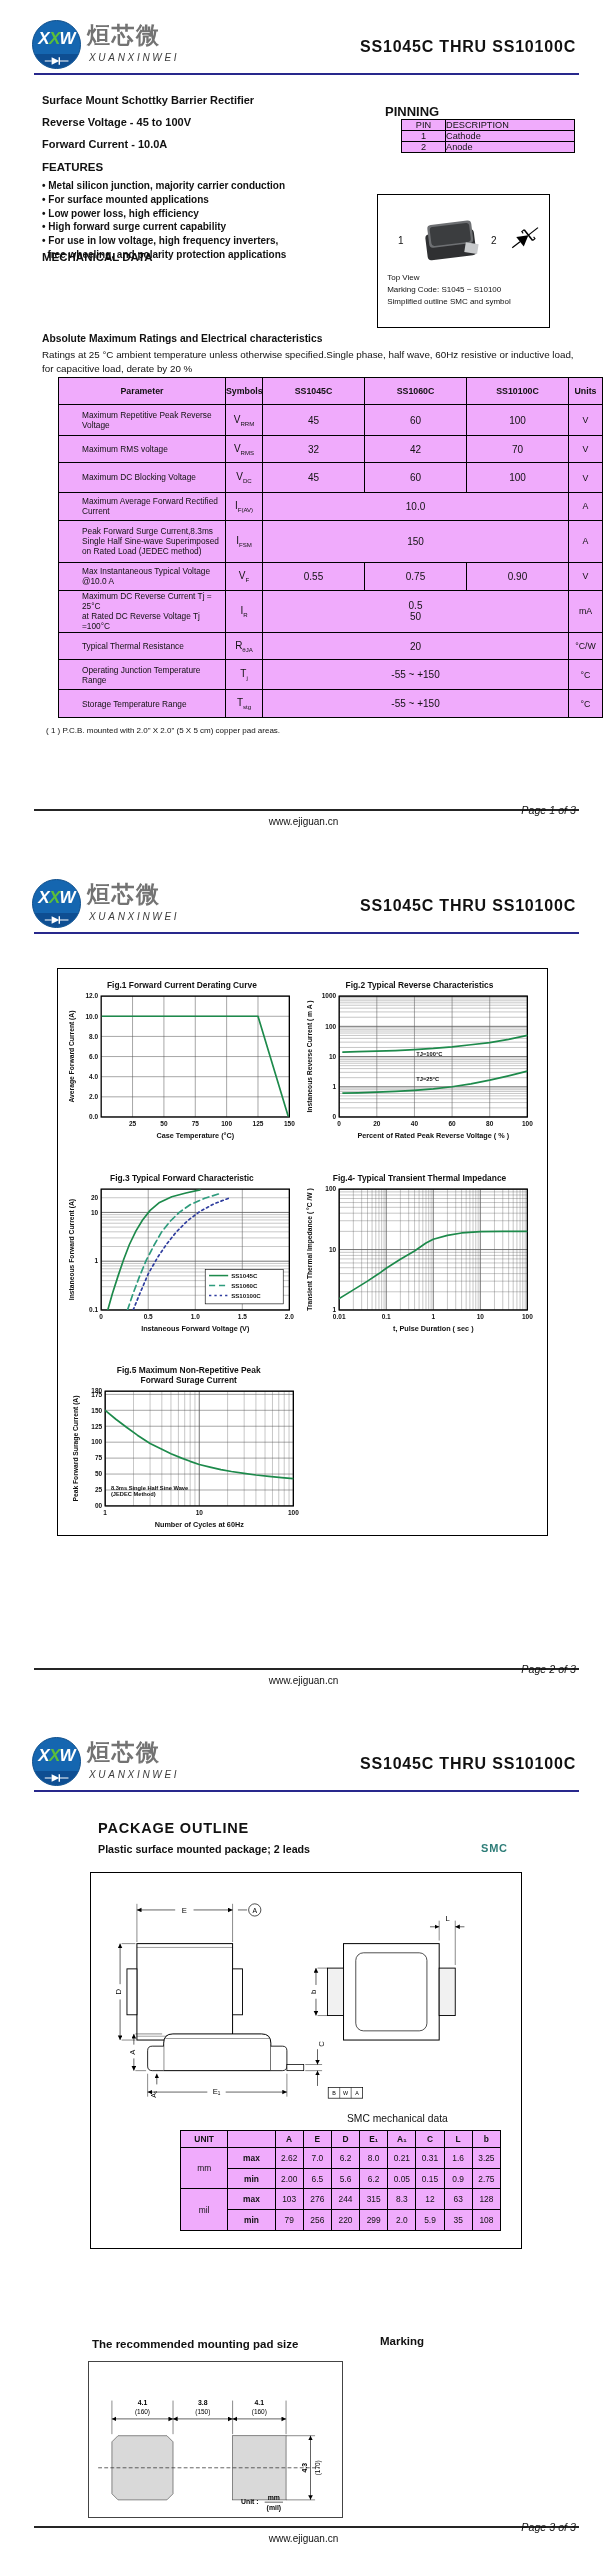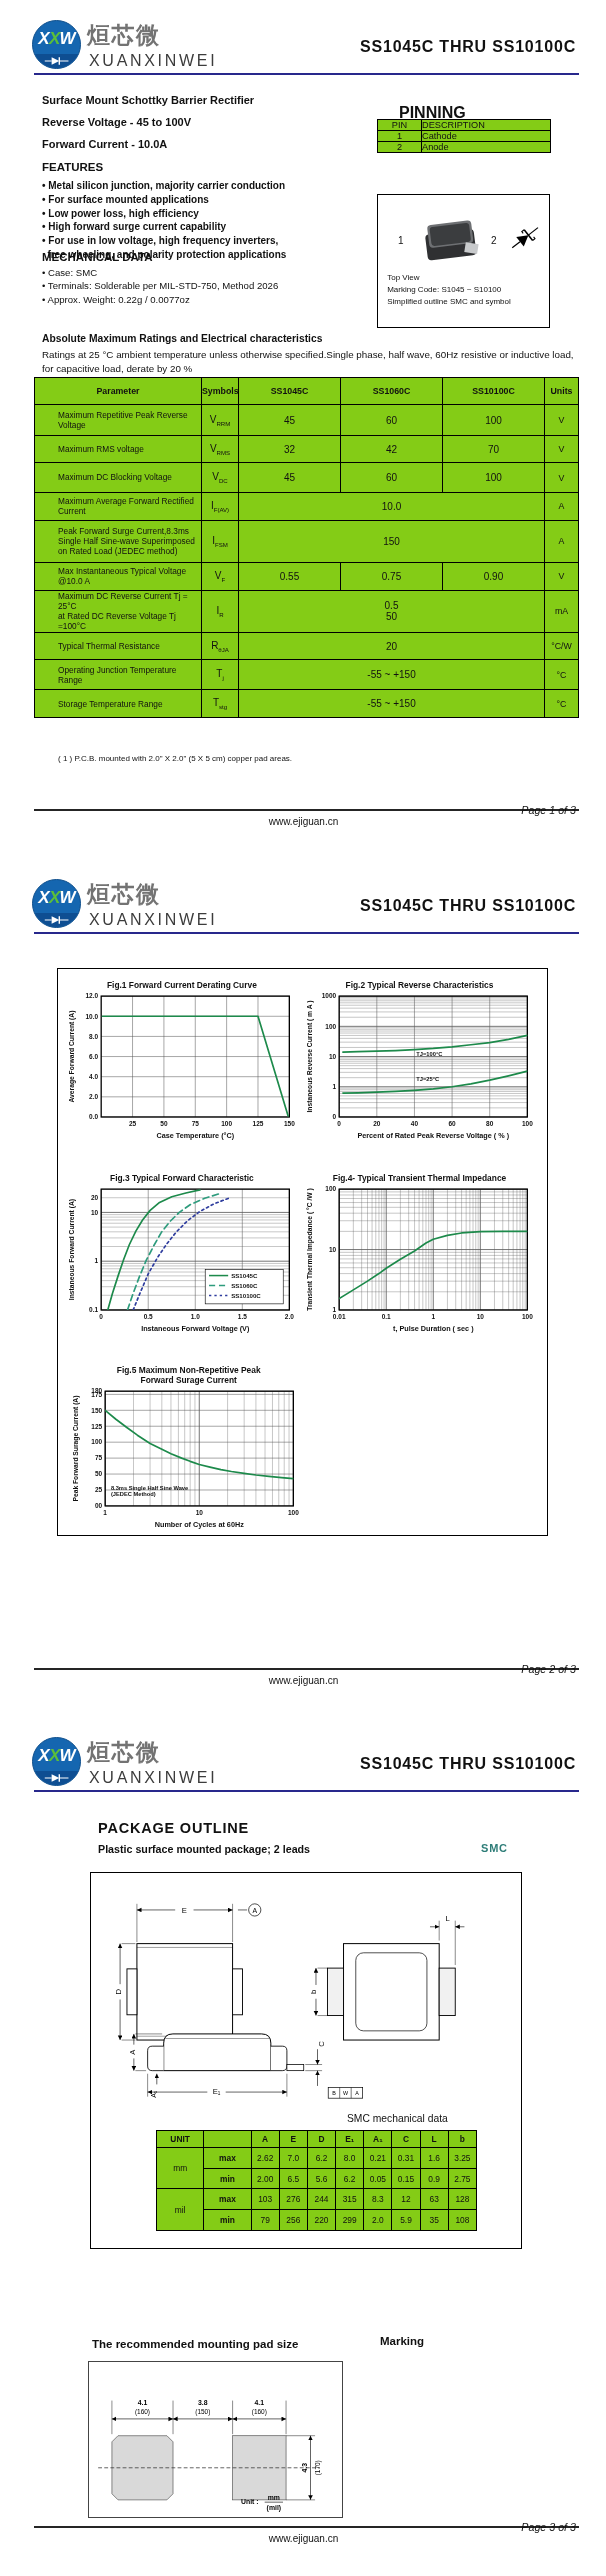--- a/index.html
+++ b/index.html
@@ -8,37 +8,37 @@
   .abs{position:absolute;}
   .b{font-weight:bold;}
   
   .logo{position:absolute;left:32px;top:18.4px;height:54px;}
   .logo-circle{position:absolute;left:0;top:1.5px;width:47px;height:47px;border-radius:50%;background:#1566b0;overflow:hidden;border:1.5px solid #0f4f8c;}
   .logo-mono{position:absolute;left:0;top:7.7px;width:47px;text-align:center;font-size:17px;font-weight:bold;font-style:italic;color:#fff;letter-spacing:-0.8px;}
   .logo-mono .g{color:#5bbf3a;}
   .logo-band{position:absolute;left:0;bottom:0;width:47px;height:13.8px;background:#0e4e92;}
   .logo-band svg{display:block;margin:1.5px auto 0 auto;}
   .logo-cn{position:absolute;left:55px;top:1.5px;font-size:23px;font-weight:bold;color:#737373;letter-spacing:1.5px;white-space:nowrap;}
-  .logo-latin{position:absolute;left:57px;top:34px;font-size:16px;color:#3c3c3c;letter-spacing:2.7px;white-space:nowrap;}
+  .logo-latin{position:absolute;left:57px;top:34px;font-size:10px;color:#3c3c3c;letter-spacing:2.7px;white-space:nowrap;font-style:italic;}
   .doc-title{position:absolute;right:31px;top:38px;font-size:16px;font-weight:bold;letter-spacing:0.8px;white-space:nowrap;}
   .hdr-rule{position:absolute;left:34px;right:27.6px;top:73px;height:2.3px;background:#28288c;}
   
   .ft-rule{position:absolute;left:34px;right:27.6px;top:809px;height:2.3px;background:#252525;}
   .ft-site{position:absolute;left:0;width:100%;top:816px;text-align:center;font-size:10px;color:#111;}
   .ft-page{position:absolute;right:31px;top:804px;font-style:italic;font-size:10.7px;color:#111;}
   
   .sumline{font-size:11px;font-weight:bold;line-height:22px;}
   .sect-h{font-size:11.5px;font-weight:bold;}
   .feat li{font-size:10px;font-weight:bold;line-height:13.8px;list-style:none;}
   .feat li.dot:before{content:"• ";}
   .feat li.cont{padding-left:5.4px;}
   .mech li{font-size:9.6px;line-height:13.4px;list-style:none;}
   .mech li:before{content:"• ";}
   ul.feat,ul.mech{margin:0;padding:0;}
-  table.dt{border-collapse:collapse;border:1.5px solid #000;background:#84cc16;}
+  table.dt{border-collapse:collapse;border:1.5px solid #000;background:#f0abfc;margin-left:24px;}
   table.dt td,table.dt th{border:0.8px solid #000;padding:0;}
   .pin-t{font-size:9.2px;width:174px;}
   .pin-t th{font-size:9.2px;font-weight:normal;text-align:left;padding:2.3px 0 2.3px 10px;}
   .pin-t td{padding:3.1px 0 3.1px 10px;}
   .pin-t .c1{width:43px;text-align:center;padding-left:0;}
   .pkgbox{border:1.5px solid #000;}
   .pkg-note{font-size:8px;line-height:12.2px;}
   .spec{table-layout:fixed;width:543px;font-size:10px;}
   .spec th{font-size:8.8px;}
   .spec td.param{font-size:8.3px;text-align:left;padding-left:23px;line-height:10.3px;}
@@ -98,27 +98,22 @@
   <ul class="feat abs" style="left:42px;top:179px;">
     <li class="dot">Metal silicon junction, majority carrier conduction</li>
     <li class="dot">For surface mounted applications</li>
     <li class="dot">Low power loss, high efficiency</li>
     <li class="dot">High forward surge current capability</li>
     <li class="dot">For use in low voltage, high frequency inverters,</li>
     <li class="cont">free wheeling, and polarity protection applications</li>
   </ul>
 
   <div class="abs sect-h" style="left:42px;top:251px;">MECHANICAL DATA</div>
-  <ul class="mech abs" style="left:42px;top:266px;">
-    <li>Case: SMC</li>
-    <li>Terminals: Solderable per MIL-STD-750, Method 2026</li>
-    <li>Approx. Weight:  0.22g / 0.0077oz</li>
-  </ul>
-
-  <div class="abs b" style="left:391px;top:104px;font-size:16px;padding-left:8px;">PINNING</div>
+
+  <div class="abs b" style="left:377px;top:104px;font-size:13px;padding-left:8px;">PINNING</div>
   <table class="dt pin-t abs" style="left:377px;top:119px;">
     <tbody>
         <tr>
       <th class="c1">PIN</th>
       <th>DESCRIPTION</th>
     </tr>
     <tr>
       <td class="c1">1</td>
       <td>Cathode</td>
     </tr>
@@ -254,21 +249,21 @@
     </tr>
     <tr style="height:28px">
       <td class="param">Storage Temperature Range</td>
       <td class="sym"><span>T</span><sub>stg</sub></td>
       <td class="val" colspan="3">-55 ~ +150</td>
       <td class="unit">°C</td>
     </tr>
   </tbody>
     </table>
 
-  <div class="abs footnote" style="left:46px;top:754px;margin-left:12px;">( 1 ) P.C.B. mounted with 2.0" X 2.0" (5 X 5 cm) copper pad areas.</div>
+  <div class="abs footnote" style="left:46px;top:726px;">( 1 ) P.C.B. mounted with 2.0" X 2.0" (5 X 5 cm) copper pad areas.</div>
 
   <div class="ft-rule"></div>
   <div class="ft-site">www.ejiguan.cn</div>
   <div class="ft-page">Page  1  of  3</div>
 </div>
 
 <div class="page" style="top:859px">
 
   <div class="logo">
     <div class="logo-circle">

